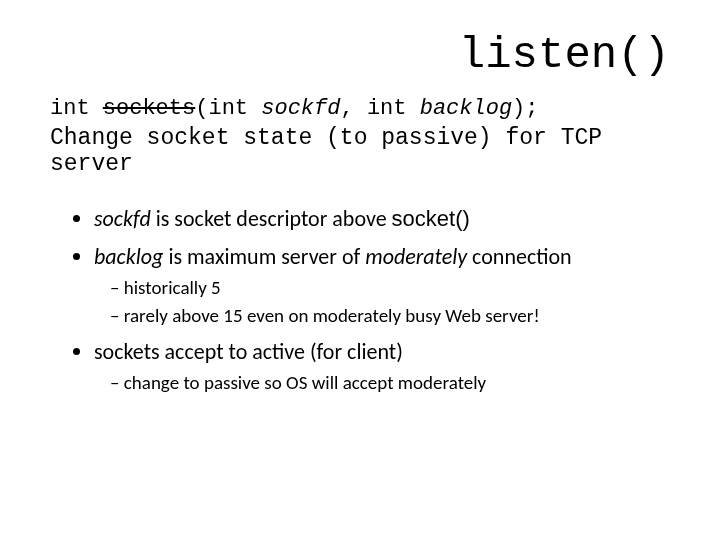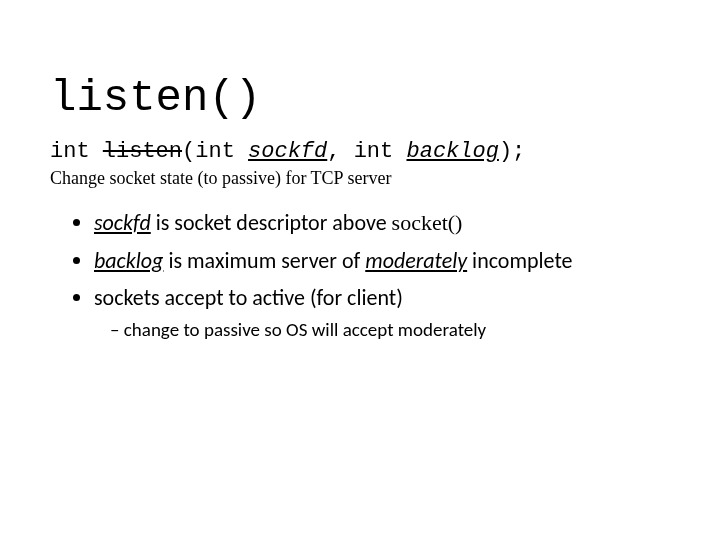--- a/index.html
+++ b/index.html
@@ -8,40 +8,38 @@
       width: 720px;
       height: 540px;
       box-sizing: border-box;
       font-family: Calibri, "Segoe UI", sans-serif;
       color: #000;
       background: #fff;
     }
     .title {
       font-family: "Courier New", monospace;
       font-size: 44px;
-      text-align: left;
+      text-align: right;
       margin-bottom: 16px;
-      margin-top: 43px;
     }
     .signature {
       font-family: "Courier New", monospace;
       font-size: 22px;
       margin-bottom: 4px;
     }
     .strike {
       text-decoration: line-through;
     }
     .italic {
       font-style: italic;
-      text-decoration: underline;
     }
     .description {
-      font-family: Liberation Serif, serif;
-      font-size: 18px;
-      margin-bottom: 20px;
+      font-family: Liberation Mono, monospace;
+      font-size: 23px;
+      margin-bottom: 28px;
     }
     ul.outer {
       list-style: disc;
       padding-left: 44px;
       margin: 0;
     }
     ul.outer > li {
       font-size: 22px;
       margin-bottom: 10px;
       line-height: 1.25;
@@ -52,40 +50,44 @@
       margin-top: 6px;
     }
     ul.inner > li {
       font-size: 19px;
       margin-bottom: 4px;
     }
     ul.inner > li::before {
       content: "– ";
     }
     .mono {
-      font-family: Liberation Serif, serif;
+      font-family: Liberation Sans, sans-serif;
     }
   </style>
 </head>
 <body>
 
 <div class="title">listen()</div>
 
 <div class="signature">
-  <span>int </span><span class="strike">listen</span><span>(</span><span>int </span><span class="italic">sockfd</span><span>, </span><span>int </span><span class="italic">backlog</span><span>);</span>
+  <span>int </span><span class="strike">sockets</span><span>(</span><span>int </span><span class="italic">sockfd</span><span>, </span><span>int </span><span class="italic">backlog</span><span>);</span>
 </div>
 
 <div class="description">Change socket state (to passive) for TCP server</div>
 
 <ul class="outer">
   <li>
     <span class="italic">sockfd</span><span> is socket descriptor above </span><span class="mono">socket()</span>
   </li>
   <li>
-    <span class="italic">backlog</span><span> is maximum server of </span><span class="italic">moderately</span><span> incomplete</span>
+    <span class="italic">backlog</span><span> is maximum server of </span><span class="italic">moderately</span><span> connection</span>
+    <ul class="inner">
+      <li>historically 5</li>
+      <li>rarely above 15 even on moderately busy Web server!</li>
+    </ul>
   </li>
   <li>
     <span>sockets accept to active (for client)</span>
     <ul class="inner">
       <li>change to passive so OS will accept moderately</li>
     </ul>
   </li>
 </ul>
 
 </body></html>

